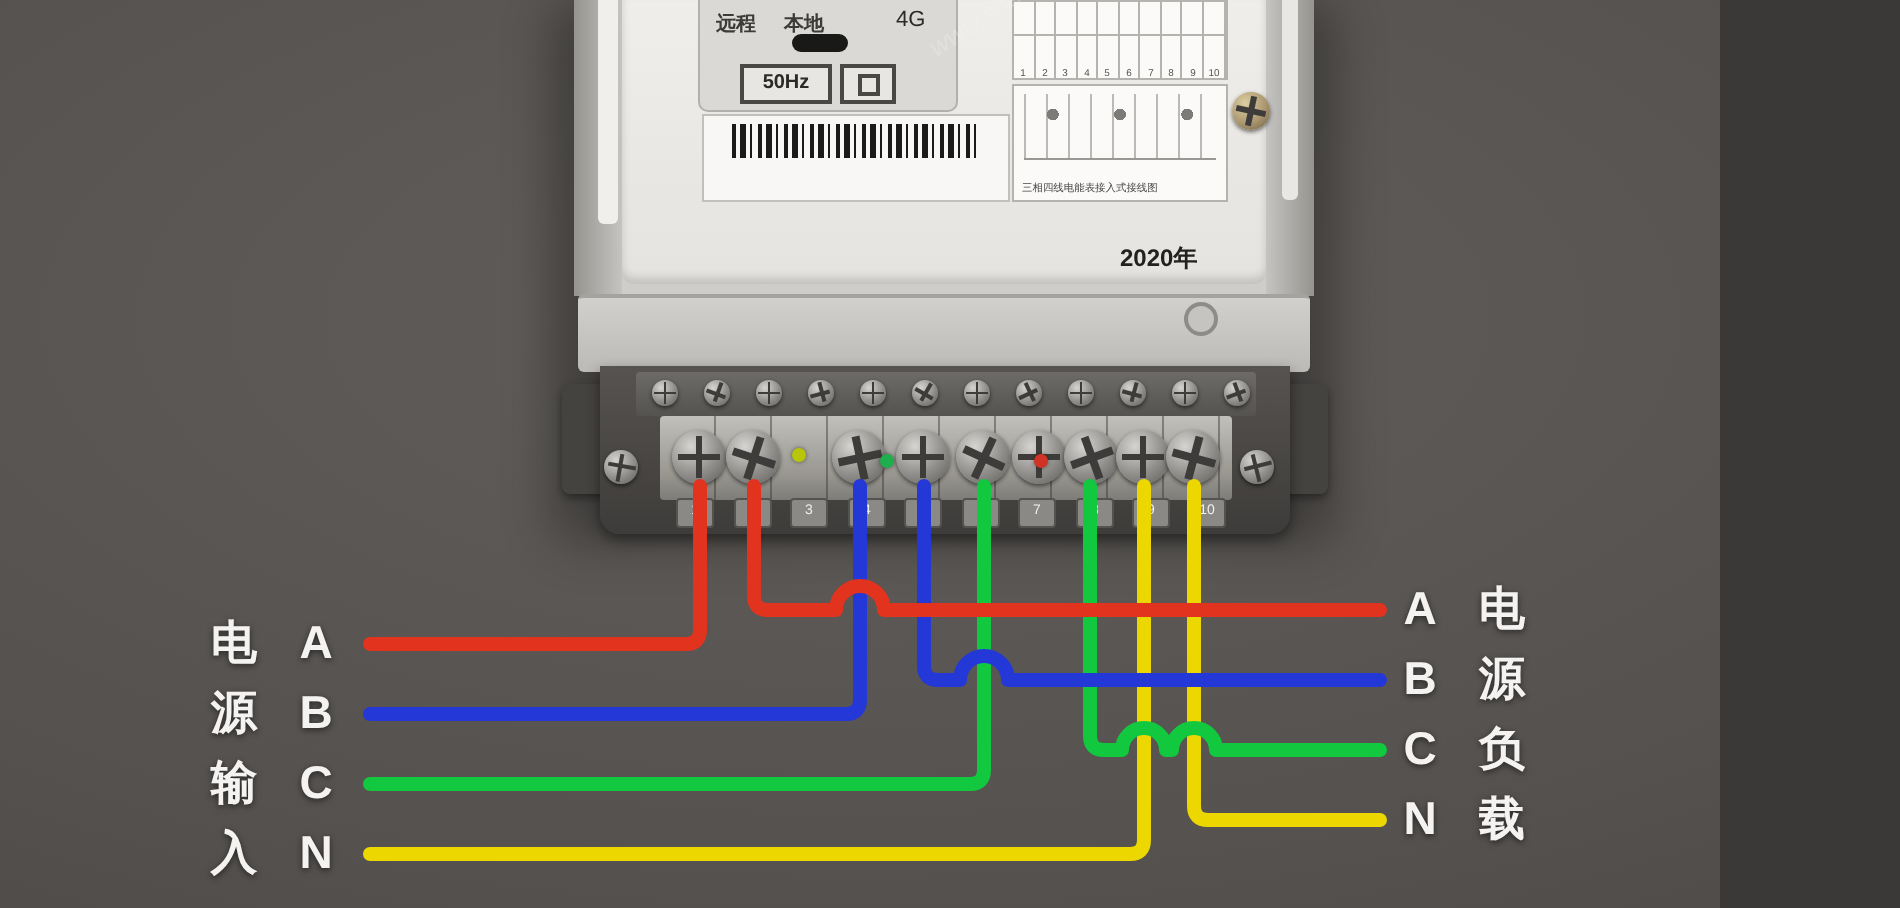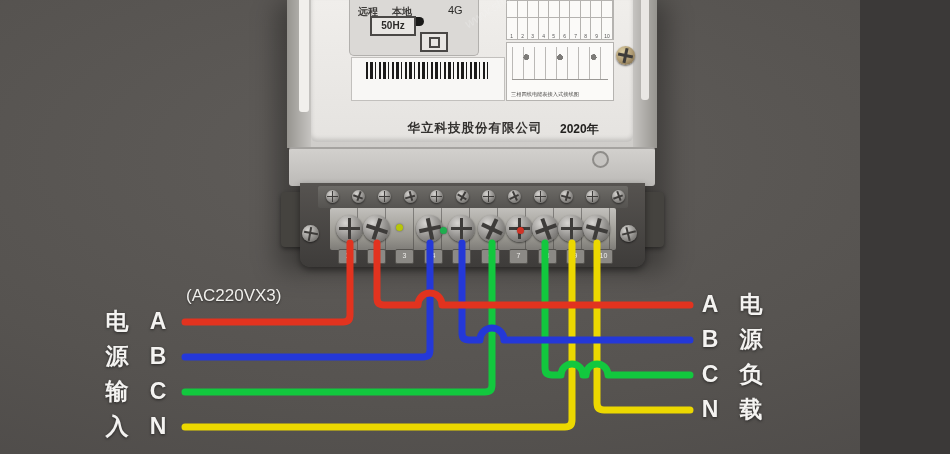--- a/index.html
+++ b/index.html
@@ -17,21 +17,21 @@
   .rail-right{left:633px;top:0;width:24px;height:148px;background:linear-gradient(270deg,#96948f,#c6c4c1);}
   .rail-slot-l{left:299px;top:0;width:10px;height:112px;background:#f1efec;border-radius:0 0 3px 3px;}
   .rail-slot-r{left:641px;top:0;width:8px;height:100px;background:#e9e7e4;border-radius:0 0 3px 3px;}
   .face-inner{left:311px;top:0;width:322px;height:142px;background:linear-gradient(180deg,#f0eeeb,#e5e3e0);border-radius:0 0 6px 6px;box-shadow:inset 0 -3px 4px rgba(0,0,0,.15);}
 
   .display-module{left:349px;top:0;width:128px;height:55px;background:#dbd9d6;border:1px solid #b2b0ad;border-top:none;border-radius:0 0 5px 5px;}
   .dm-remote{left:358px;top:5px;font-size:10px;color:#3d3b39;font-weight:700;}
   .dm-local{left:392px;top:5px;font-size:10px;color:#3d3b39;font-weight:700;}
   .dm-4g{left:448px;top:4px;font-size:11px;color:#2b2a28;font-weight:400;}
   .dm-pill{left:396px;top:17px;width:28px;height:9px;background:#191918;border-radius:5px;}
-  .freq-box{left:370px;top:16px;width:42px;height:16px;border:2px solid #4a4846;background:#e8e6e3;font-size:10px;font-weight:700;color:#2b2a28;text-align:center;line-height:15px;}
+  .freq-box{left:370px;top:32px;width:42px;height:16px;border:2px solid #4a4846;background:#e8e6e3;font-size:10px;font-weight:700;color:#2b2a28;text-align:center;line-height:15px;}
   .icon-box{left:420px;top:32px;width:24px;height:16px;border:2px solid #4a4846;background:#e8e6e3;display:flex;align-items:center;justify-content:center;}
   .icon-box i{display:block;width:7px;height:7px;border:2px solid #4a4846;}
 
   .barcode-box{left:351px;top:57px;width:152px;height:42px;background:#f8f7f5;border:1px solid #c2c0bd;}
   .barcode{left:366px;top:62px;width:122px;height:17px;
     background:repeating-linear-gradient(90deg,#1b1a19 0 2px,transparent 2px 4px,#1b1a19 4px 7px,transparent 7px 9px,#1b1a19 9px 10px,transparent 10px 13px);}
   .barcode-num{left:351px;top:82px;width:152px;text-align:center;font-family:"Liberation Mono","DejaVu Sans Mono",monospace;font-size:11px;font-weight:700;color:#1d1c1b;letter-spacing:.5px;}
 
   .info-top{left:506px;top:0;width:106px;height:38px;background:#fbfaf8;border:1px solid #b5b3b0;display:flex;}
   .info-top::after{content:"";position:absolute;left:0;right:0;top:42%;border-top:1px solid #b5b3b0;}
@@ -142,21 +142,20 @@
       </div>
     <div class="info-cell">
         <span>10</span>
       </div>
   </div>
   <div class="abs info-bot">
     <div class="schem"></div>
     <div class="info-caption">三相四线电能表接入式接线图</div>
   </div>
 
-  <div class="abs company-name">华立科技股份有限公司</div>
   <div class="abs year-label">2020年</div>
   <div class="abs screw brass s19" style="left:616px;top:46px;--rot:12deg;"></div>
   <div class="abs watermark">www.shewei</div>
 
   <div class="abs mid-band"></div>
   <div class="abs seal-circle"></div>
 
   <div class="abs ear" style="left:281px;"></div>
   <div class="abs ear" style="left:640px;"></div>
   <div class="abs term-outer"></div>
@@ -209,21 +208,20 @@
     <path d="M572 243 L572 420 Q572 427 565 427 L185 427" stroke="#ecd800"></path>
     <path d="M597 243 L597 403 Q597 410 604 410 L690 410" stroke="#ecd800"></path>
     <path d="M492 243 L492 385 Q492 392 485 392 L185 392" stroke="#12c83e"></path>
     <path d="M545 243 L545 368 Q545 375 552 375 L561 375 A11 11 0 0 1 583 375 L586 375 A11 11 0 0 1 608 375 L690 375" stroke="#12c83e"></path>
     <path d="M430 243 L430 350 Q430 357 423 357 L185 357" stroke="#2438d8"></path>
     <path d="M462 243 L462 333 Q462 340 469 340 L480 340 A12 12 0 0 1 504 340 L690 340" stroke="#2438d8"></path>
     <path d="M350 243 L350 315 Q350 322 343 322 L185 322" stroke="#e2331f"></path>
     <path d="M377 243 L377 298 Q377 305 384 305 L418 305 A12 12 0 0 1 442 305 L690 305" stroke="#e2331f"></path>
   </svg>
 
-  <div class="abs volt-note">(AC220VX3)</div>
 
   <div class="row-label" style="left:104px;top:306px;">
     <span class="ch">电</span>
     <span class="ph">A</span>
   </div>
   <div class="row-label" style="left:104px;top:341px;">
     <span class="ch">源</span>
     <span class="ph">B</span>
   </div>
   <div class="row-label" style="left:104px;top:376px;">

